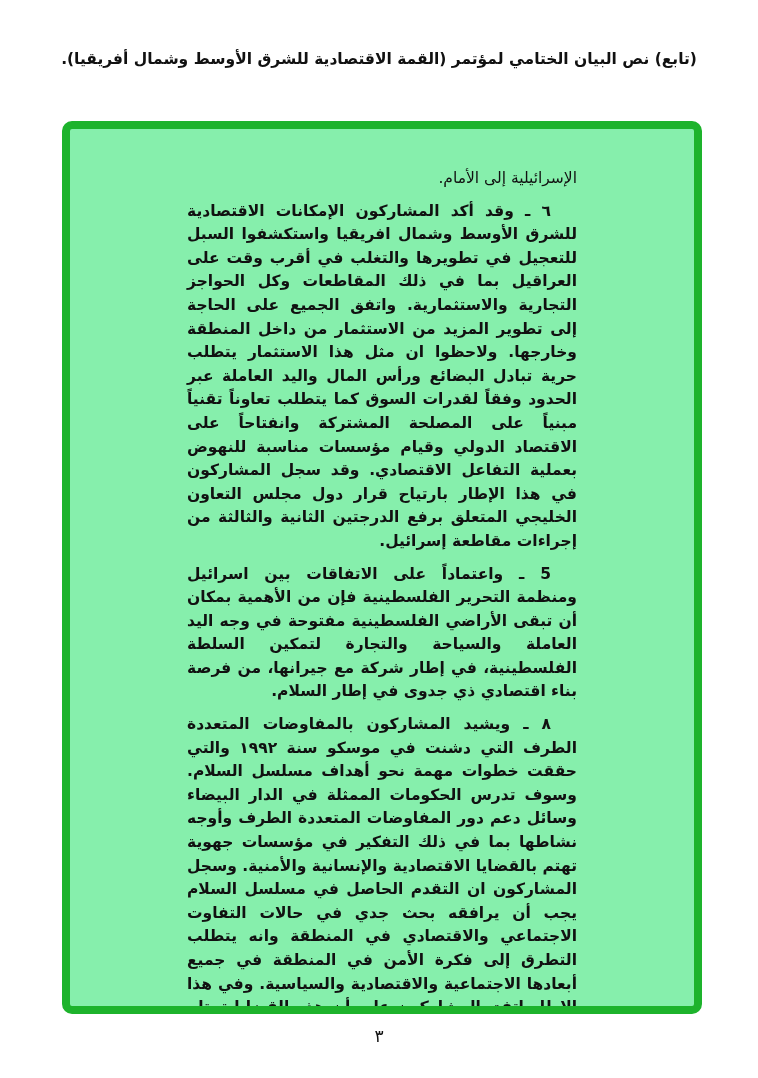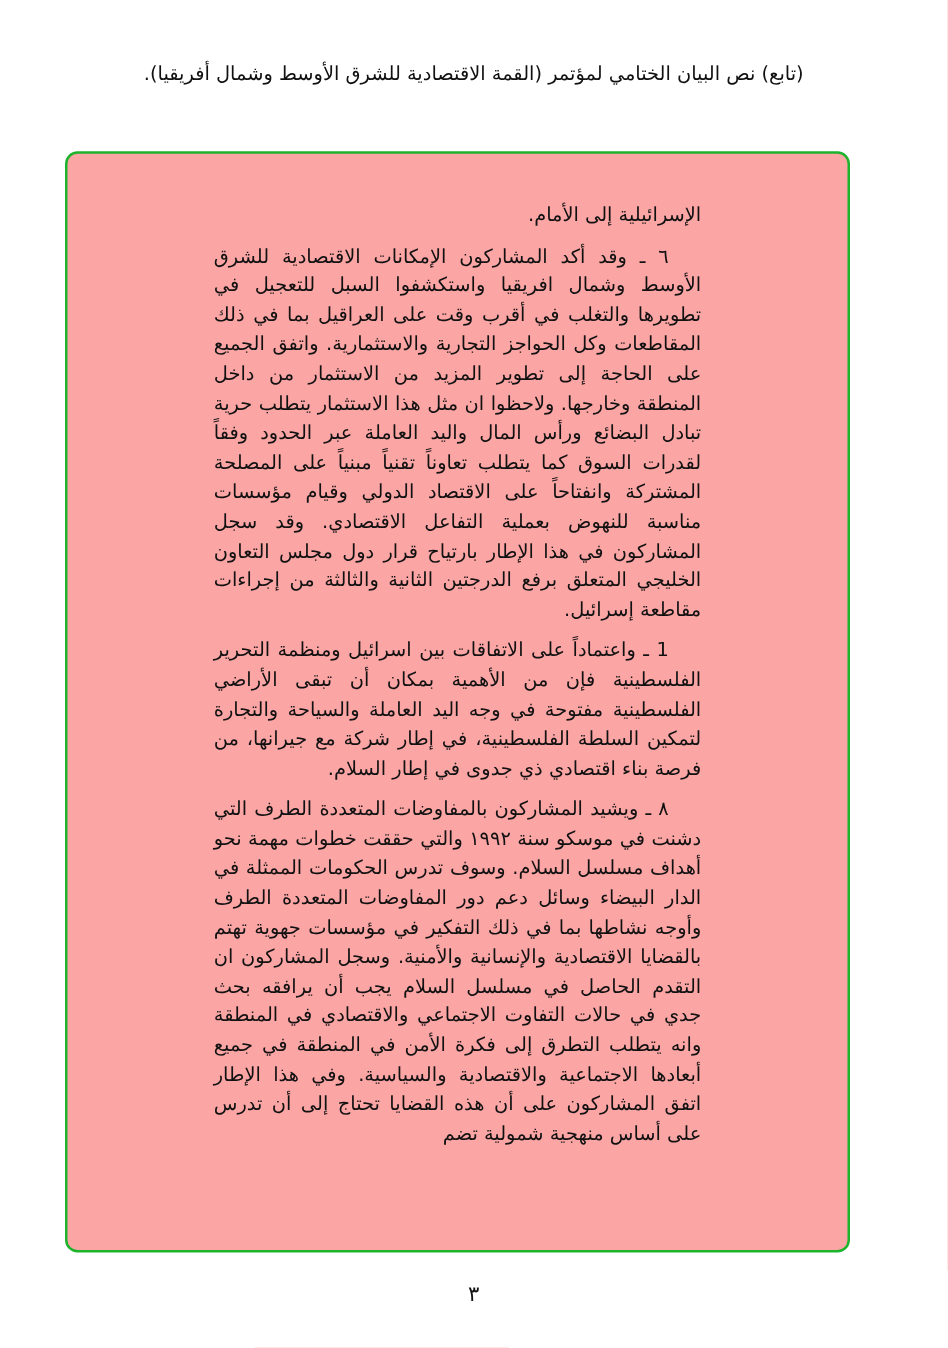--- a/index.html
+++ b/index.html
@@ -18,57 +18,58 @@
   .header {
     position: absolute;
     top: 48px;
     left: 0;
     width: 758px;
     direction: rtl;
     text-align: center;
   }
   .header-title {
     font-size: 15.5px;
-    font-weight: 400;
+    font-weight: 700;
     line-height: 22px;
     margin: 0;
   }
   .header-source {
     font-size: 12px;
     font-weight: 700;
     line-height: 20px;
     margin: 4px 0 0 0;
   }
   .doc-frame {
     position: absolute;
-    left: 52px;
+    left: 62px;
     top: 121px;
     width: 624px;
     height: 877px;
-    border: 2px solid #3b82f6; 
+    border: 8px solid #3b82f6; 
     border-radius: 10px;
     overflow: hidden;
-    background: #fca5a5;
+    background: #86efac;
   }
   .text-column {
     position: absolute;
     top: 38px;
     left: 117px;
     width: 390px;
     direction: rtl;
     text-align: justify;
     font-size: 15.5px;
     line-height: 23.6px;
     letter-spacing: 0;
   }
   .text-column p {
     margin: 0 0 9px 0;
   }
   .text-column p.indented {
     text-indent: 26px; 
+    font-weight: bold;
   }
   .page-number {
     position: absolute;
     top: 1026px;
     left: 0;
     width: 758px;
     text-align: center;
     direction: rtl;
     font-size: 17px;
     font-weight: 400;
@@ -78,18 +79,18 @@
 <body>
 
 <div class="header">
   <p class="header-title">(تابع) نص البيان الختامي لمؤتمر (القمة الاقتصادية للشرق الأوسط وشمال أفريقيا).</p>
 </div>
 
 <div class="doc-frame" style="border-color: rgb(29, 179, 44);">
   <div class="text-column">
     <p>الإسرائيلية إلى الأمام.</p>
     <p class="indented">٦ ـ وقد أكد المشاركون الإمكانات الاقتصادية للشرق الأوسط وشمال افريقيا واستكشفوا السبل للتعجيل في تطويرها والتغلب في أقرب وقت على العراقيل بما في ذلك المقاطعات وكل الحواجز التجارية والاستثمارية. واتفق الجميع على الحاجة إلى تطوير المزيد من الاستثمار من داخل المنطقة وخارجها. ولاحظوا ان مثل هذا الاستثمار يتطلب حرية تبادل البضائع ورأس المال واليد العاملة عبر الحدود وفقاً لقدرات السوق كما يتطلب تعاوناً تقنياً مبنياً على المصلحة المشتركة وانفتاحاً على الاقتصاد الدولي وقيام مؤسسات مناسبة للنهوض بعملية التفاعل الاقتصادي. وقد سجل المشاركون في هذا الإطار بارتياح قرار دول مجلس التعاون الخليجي المتعلق برفع الدرجتين الثانية والثالثة من إجراءات مقاطعة إسرائيل.</p>
-    <p class="indented">1 ـ واعتماداً على الاتفاقات بين اسرائيل ومنظمة التحرير الفلسطينية فإن من الأهمية بمكان أن تبقى الأراضي الفلسطينية مفتوحة في وجه اليد العاملة والسياحة والتجارة لتمكين السلطة الفلسطينية، في إطار شركة مع جيرانها، من فرصة بناء اقتصادي ذي جدوى في إطار السلام.</p>
+    <p class="indented">5 ـ واعتماداً على الاتفاقات بين اسرائيل ومنظمة التحرير الفلسطينية فإن من الأهمية بمكان أن تبقى الأراضي الفلسطينية مفتوحة في وجه اليد العاملة والسياحة والتجارة لتمكين السلطة الفلسطينية، في إطار شركة مع جيرانها، من فرصة بناء اقتصادي ذي جدوى في إطار السلام.</p>
     <p class="indented">٨ ـ ويشيد المشاركون بالمفاوضات المتعددة الطرف التي دشنت في موسكو سنة ١٩٩٢ والتي حققت خطوات مهمة نحو أهداف مسلسل السلام. وسوف تدرس الحكومات الممثلة في الدار البيضاء وسائل دعم دور المفاوضات المتعددة الطرف وأوجه نشاطها بما في ذلك التفكير في مؤسسات جهوية تهتم بالقضايا الاقتصادية والإنسانية والأمنية. وسجل المشاركون ان التقدم الحاصل في مسلسل السلام يجب أن يرافقه بحث جدي في حالات التفاوت الاجتماعي والاقتصادي في المنطقة وانه يتطلب التطرق إلى فكرة الأمن في المنطقة في جميع أبعادها الاجتماعية والاقتصادية والسياسية. وفي هذا الإطار اتفق المشاركون على أن هذه القضايا تحتاج إلى أن تدرس على أساس منهجية شمولية تضم</p>
   </div>
 </div>
 
 <div class="page-number">٣</div>
 
 </body></html>

